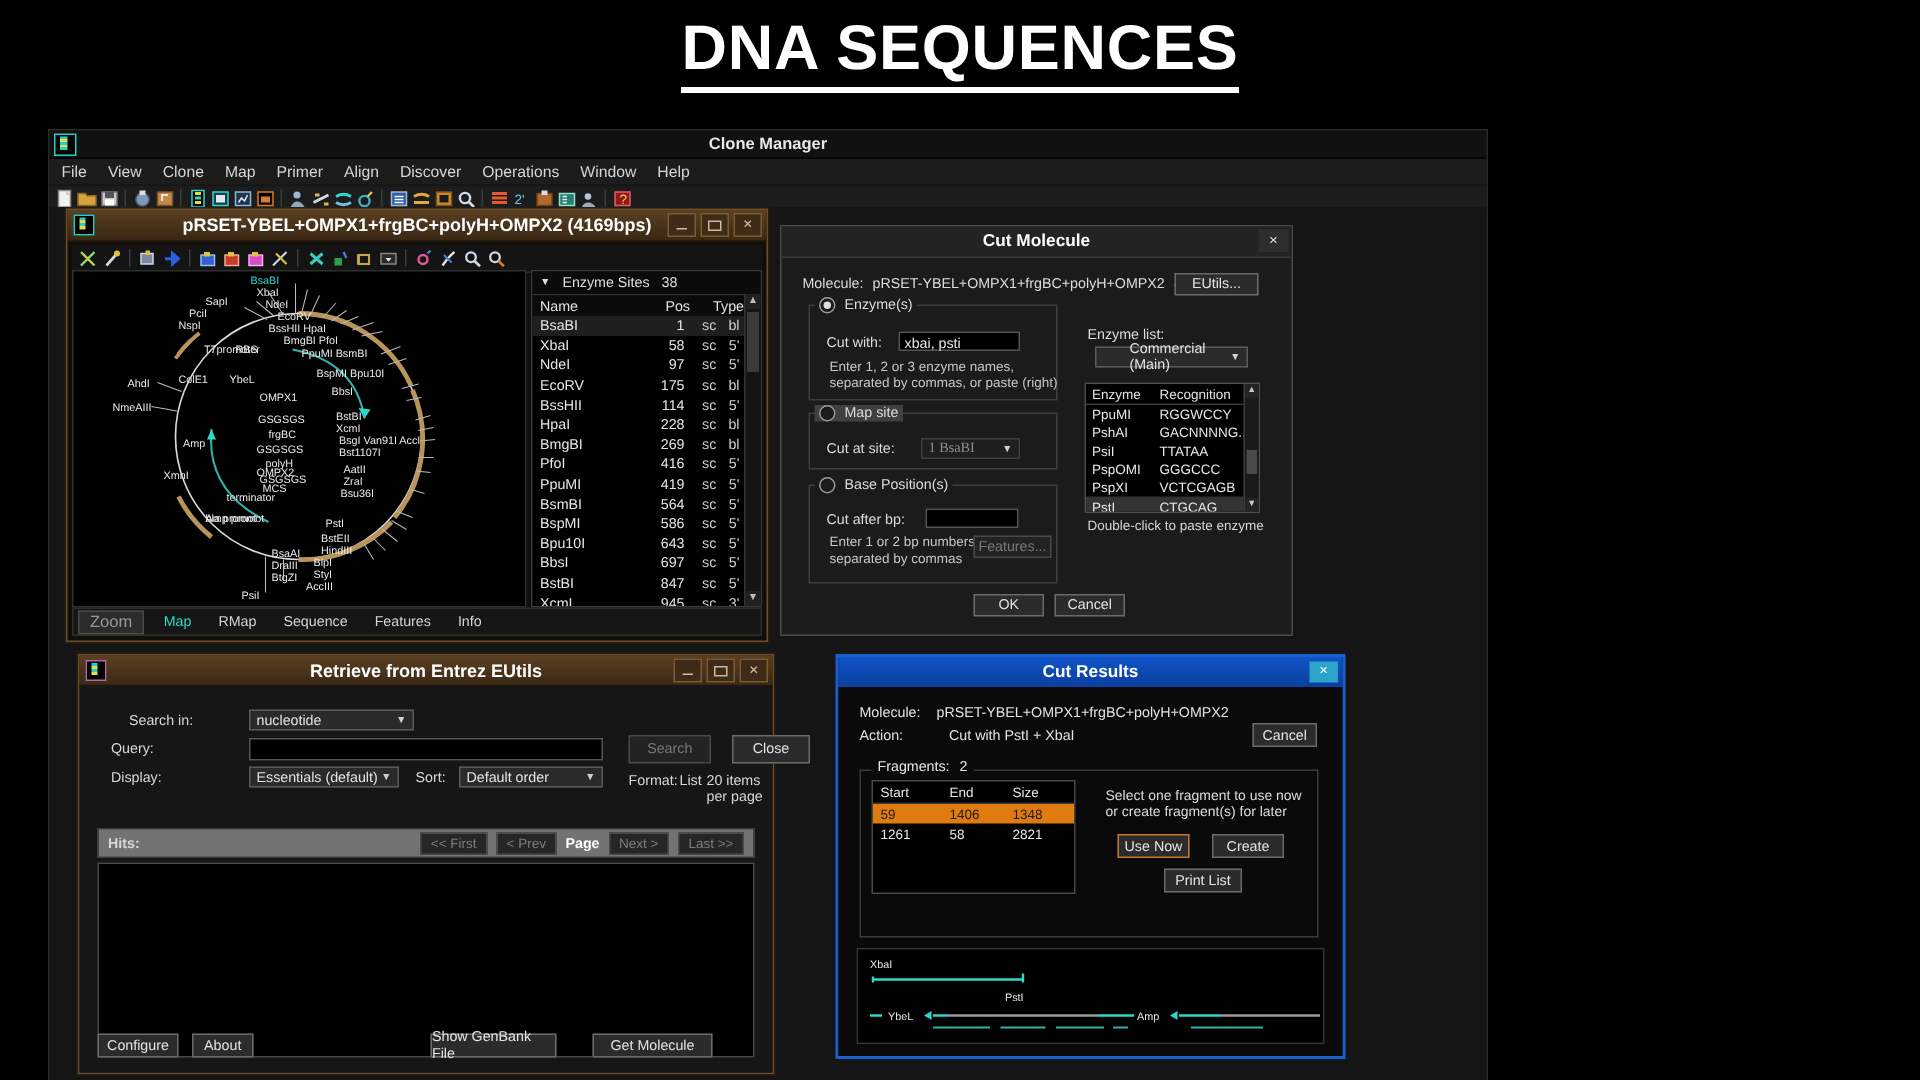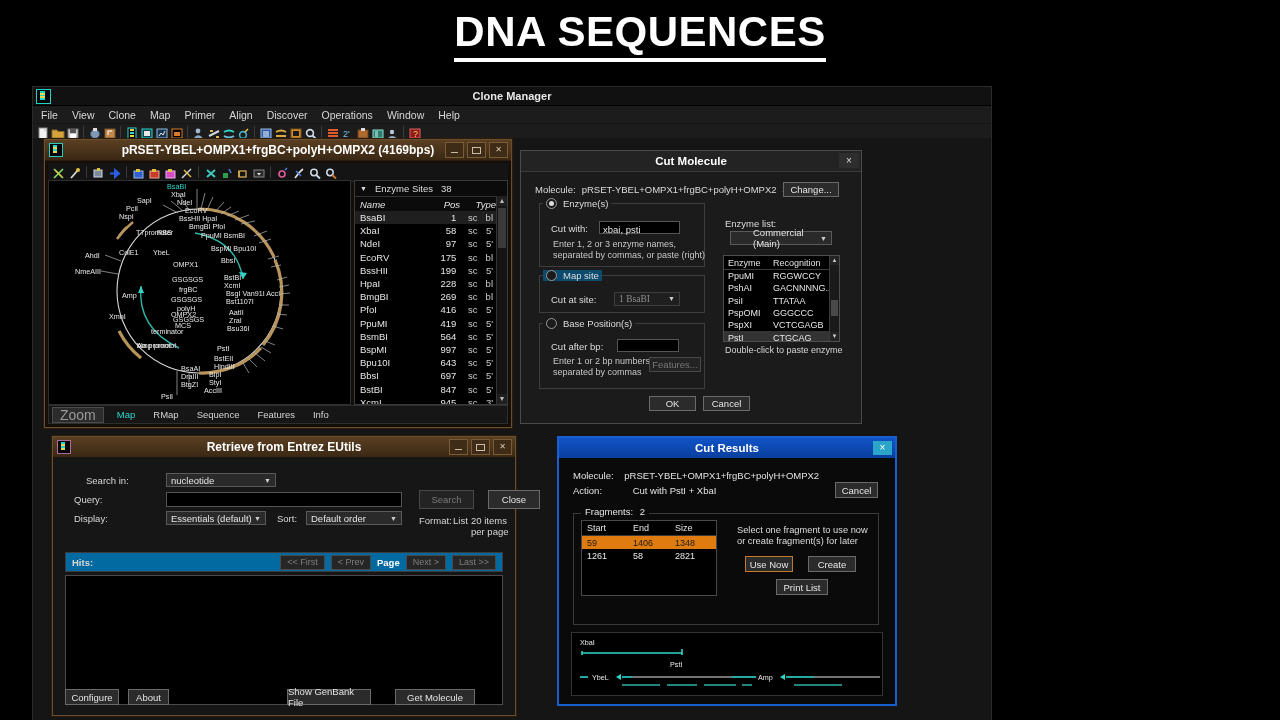--- a/index.html
+++ b/index.html
@@ -93,21 +93,21 @@
   }
   .map-body{position:absolute;left:3px;top:40px;right:3px;bottom:22px;display:flex;gap:3px;border-radius:24px;}
   .plasmid-pane{flex:1;background:#000;border:1px solid #2f2f2f;position:relative;overflow:hidden;}
   .enz-pane{width:152px;background:#000;border:1px solid #3a3a3a;position:relative;}
   .enz-head{
     height:15px;display:flex;align-items:center;gap:8px;padding-left:5px;
     color:#ddd;font-size:9.5px;border-bottom:1px solid #333;background:#0b0b0b;
   }
   .enz-cols{
     display:flex;height:14px;align-items:center;color:#e2e2e2;font-size:9.5px;
-    border-bottom:1px solid #333;background:#0b0b0b;font-style:italic;
+    border-bottom:1px solid #333;background:#0b0b0b;
   }
   .enz-cols .c1{width:62px;padding-left:5px;}
   .enz-cols .c2{width:38px;text-align:right;}
   .enz-cols .c3{width:36px;text-align:right;padding-right:4px;}
   .enz-rows{position:absolute;left:0;right:10px;top:30px;bottom:0;overflow:hidden;}
   .enz-row{display:flex;height:13.2px;align-items:center;color:#e6e6e6;font-size:9.5px;}
   .enz-row.sel{background:#1f1f1f;}
   .enz-row .c1{width:62px;padding-left:5px;}
   .enz-row .c2{width:38px;text-align:right;}
   .enz-row .c3{width:22px;text-align:right;color:#cfcfcf;}
@@ -120,21 +120,21 @@
   .vscroll .thumb{position:absolute;top:12px;left:1px;width:8px;height:40px;background:#3a3a3a;}
   .map-tabs{
     position:absolute;left:3px;right:3px;bottom:3px;height:17px;
     background:#161616;border:1px solid #2e2e2e;display:flex;align-items:center;
   }
   .map-tabs .tab{padding:0 9px;font-size:9.5px;color:#d5d5d5;height:100%;
     display:flex;align-items:center;}
   .map-tabs .tab.active{color:#2fd6c9;}
   .map-tabs .zoom-btn{
     margin-left:3px;margin-right:4px;padding:0 7px;height:14px;display:flex;
-    align-items:center;background:#2c2c2c;border:1px solid #4a4a4a;color:#999;font-size:14px;
+    align-items:center;background:#2c2c2c;border:1px solid #4a4a4a;color:#999;font-size:11px;
   }
 
   
   .plasmid-pane svg{position:absolute;left:0;top:0;}
   .lbl{font-family:"Liberation Sans",sans-serif;font-size:7.2px;fill:#e9e9e9;}
   .lbl.cy{fill:#2fd6c9;}
 
   
   #cut-molecule{
     position:absolute;left:520px;top:150px;width:340px;height:272px;
@@ -183,21 +183,21 @@
   .enzlist .r .a{width:45px;padding-left:4px;}
   .enzlist .sb{position:absolute;right:0;top:0;bottom:0;width:9px;background:#1a1a1a;border-left:1px solid #3a3a3a;}
   .enzlist .sb .arr{height:9px;color:#ccc;font-size:6px;text-align:center;line-height:9px;background:#242424;}
   .enzlist .sb .th{position:absolute;left:1px;top:44px;width:7px;height:16px;background:#4a4a4a;}
 
   
   #entrez-window{left:52px;top:436px;width:462px;height:278px;}
   .entrez-body{position:absolute;left:0;top:20px;right:0;bottom:0;background:#161616;}
   .lbl-t{color:#d8d8d8;font-size:9.5px;}
   .hits-bar{
-    position:absolute;left:12px;right:12px;top:95px;height:18px;background:#0369a1;
+    position:absolute;left:12px;right:12px;top:95px;height:18px;background:#737373;
     border:1px solid #3c3c3c;display:flex;align-items:center;padding:0 6px;gap:6px;
   }
   .hits-bar .pgbtn{
     height:13px;padding:0 6px;border:1px solid #4a4a4a;background:#262626;color:#7e7e7e;
     font-size:9px;display:flex;align-items:center;
   }
   .result-area{
     position:absolute;left:12px;right:12px;top:118px;height:128px;background:#000;
     border:1px solid #4a4a4a;
   }
@@ -630,21 +630,21 @@
               <span class="c4">5'</span>
             </div>
             <div class="enz-row">
               <span class="c1">EcoRV</span>
               <span class="c2">175</span>
               <span class="c3">sc</span>
               <span class="c4">bl</span>
             </div>
             <div class="enz-row">
               <span class="c1">BssHII</span>
-              <span class="c2">199</span>
+              <span class="c2">114</span>
               <span class="c3">sc</span>
               <span class="c4">5'</span>
             </div>
             <div class="enz-row">
               <span class="c1">HpaI</span>
               <span class="c2">228</span>
               <span class="c3">sc</span>
               <span class="c4">bl</span>
             </div>
             <div class="enz-row">
@@ -666,21 +666,21 @@
               <span class="c4">5'</span>
             </div>
             <div class="enz-row">
               <span class="c1">BsmBI</span>
               <span class="c2">564</span>
               <span class="c3">sc</span>
               <span class="c4">5'</span>
             </div>
             <div class="enz-row">
               <span class="c1">BspMI</span>
-              <span class="c2">997</span>
+              <span class="c2">586</span>
               <span class="c3">sc</span>
               <span class="c4">5'</span>
             </div>
             <div class="enz-row">
               <span class="c1">Bpu10I</span>
               <span class="c2">643</span>
               <span class="c3">sc</span>
               <span class="c4">5'</span>
             </div>
             <div class="enz-row">
@@ -724,38 +724,38 @@
     <div class="dlg-tb">
       <div class="t">Cut Molecule</div>
       <div class="dlg-x">×</div>
     </div>
 
     <div class="cm-row" style="position:absolute;left:14px;top:33px;">
       <span>Molecule:</span>
       <span>pRSET-YBEL+OMPX1+frgBC+polyH+OMPX2</span>
       <span>4169 bps</span>
     </div>
-    <div class="btn" style="position:absolute;left:262px;top:31px;width:56px;height:15px;">Change...</div>
+    <div class="btn" style="position:absolute;left:262px;top:31px;width:56px;height:15px;">EUtils...</div>
 
     <div class="fieldset" style="left:18px;top:52px;width:164px;height:62px;"></div>
     <div class="cm-row" style="position:absolute;left:22px;top:47px;background:#1b1b1b;padding:0 3px;">
       <span class="radio on"></span>
       <span>Enzyme(s)</span>
     </div>
     <div class="cm-row" style="position:absolute;left:30px;top:72px;">
       <span>Cut with:</span>
     </div>
     <div class="tinput" style="position:absolute;left:78px;top:70px;width:81px;">xbai, psti</div>
     <div style="position:absolute;left:32px;top:88px;color:#c7c7c7;font-size:9px;line-height:10.5px;">
       <div>Enter 1, 2 or 3 enzyme names,</div>
       <div>separated by commas, or paste (right)</div>
     </div>
 
     <div class="fieldset" style="left:18px;top:124px;width:164px;height:36px;"></div>
-    <div class="cm-row" style="position:absolute;left:22px;top:119px;background:#0c4a6e;padding:0 3px;">
+    <div class="cm-row" style="position:absolute;left:22px;top:119px;background:#404040;padding:0 3px;">
       <span class="radio"></span>
       <span>Map site</span>
     </div>
     <div class="cm-row" style="position:absolute;left:30px;top:143px;">
       <span>Cut at site:</span>
     </div>
     <div class="sel-box ro" style="position:absolute;left:93px;top:141px;width:66px;">
       <span>1   BsaBI</span>
       <span class="caret">▼</span>
     </div>

